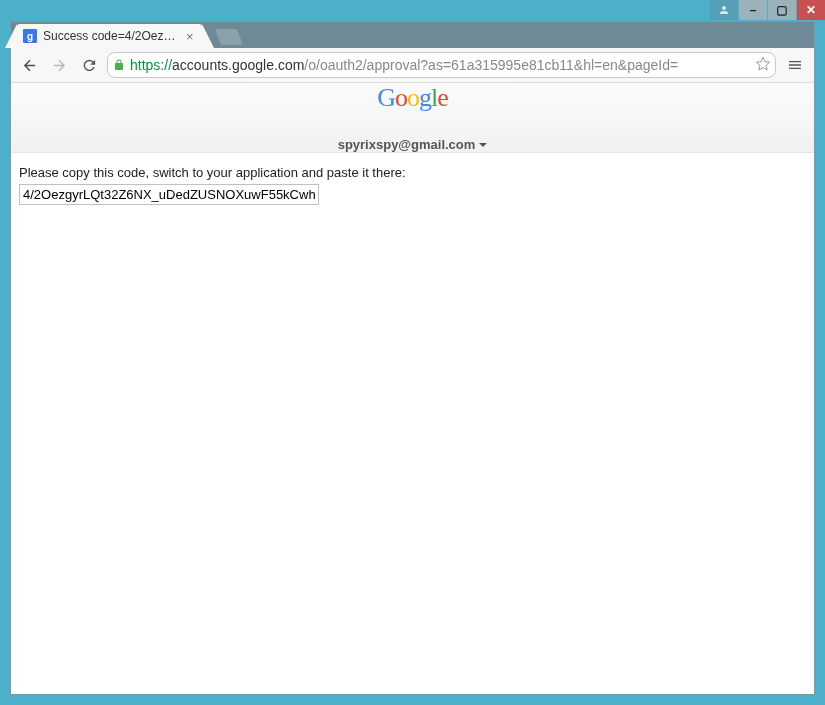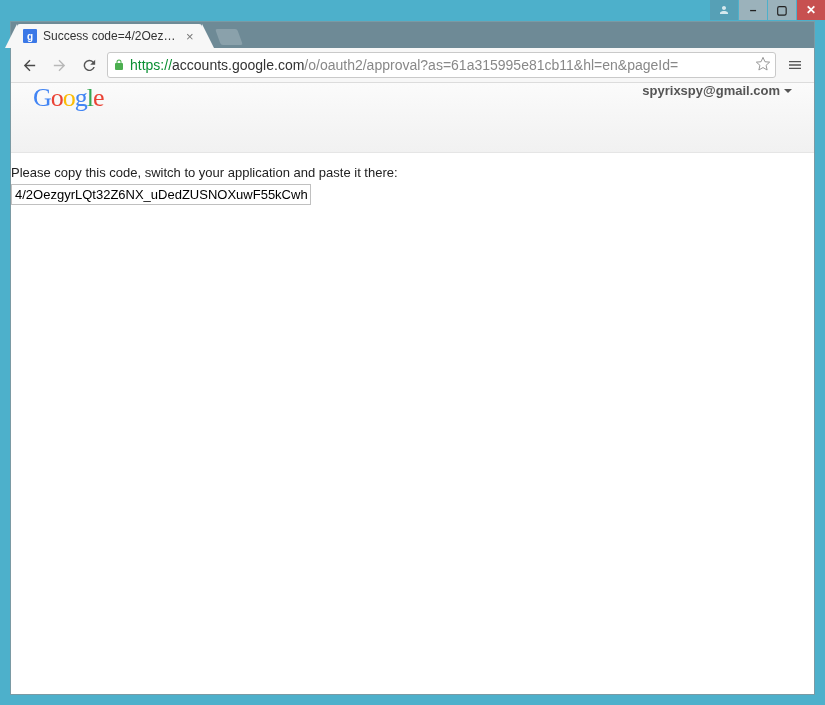--- a/index.html
+++ b/index.html
@@ -141,21 +141,21 @@
   }
   .nav-btn svg { width: 17px; height: 17px; }
   .back svg { fill: #4a4a4a; }
   .forward svg { fill: #b8b8b8; }
   .reload svg { fill: #555; }
   .addrwrap {
     flex: 1;
     height: 26px;
     background: #fff;
     border: 1px solid #c9c9c9;
-    border-radius: 3px;
+    border-radius: 8px;
     display: flex;
     align-items: center;
     padding: 0 4px;
     gap: 4px;
     font-size: 14px;
     overflow: hidden;
   }
   .lock {
     width: 14px; height: 14px;
     display: flex; align-items: center; justify-content: center;
@@ -184,23 +184,24 @@
     background: #fff;
     overflow: hidden;
     display: flex;
     flex-direction: column;
   }
   .page-header {
     height: 70px;
     background: linear-gradient(to bottom, #fbfbfb, #f1f1f1);
     border-bottom: 1px solid #e5e5e5;
     display: flex;
-    align-items: flex-start;
+    align-items: center;
     justify-content: space-between;
     padding: 0 22px;
+    flex-direction: column;
   }
   .google-logo {
     font-size: 26px;
     font-weight: normal;
     font-family: Georgia, 'Times New Roman', serif;
     letter-spacing: -1px;
   }
   .google-logo .g1 { color: #4285f4; }
   .google-logo .o1 { color: #ea4335; }
   .google-logo .o2 { color: #fbbc05; }
@@ -216,21 +217,21 @@
     cursor: pointer;
     font-weight: bold;
   }
   .acct .caret {
     width: 0; height: 0;
     border-left: 4px solid transparent;
     border-right: 4px solid transparent;
     border-top: 4px solid #555;
   }
   .page-body {
-    padding: 12px 0;
+    padding: 12px 8px;
   }
   .instr {
     font-size: 13px;
     color: #222;
     margin-bottom: 4px;
   }
   .code-input {
     width: 300px;
     font-size: 13px;
     padding: 2px 3px;

